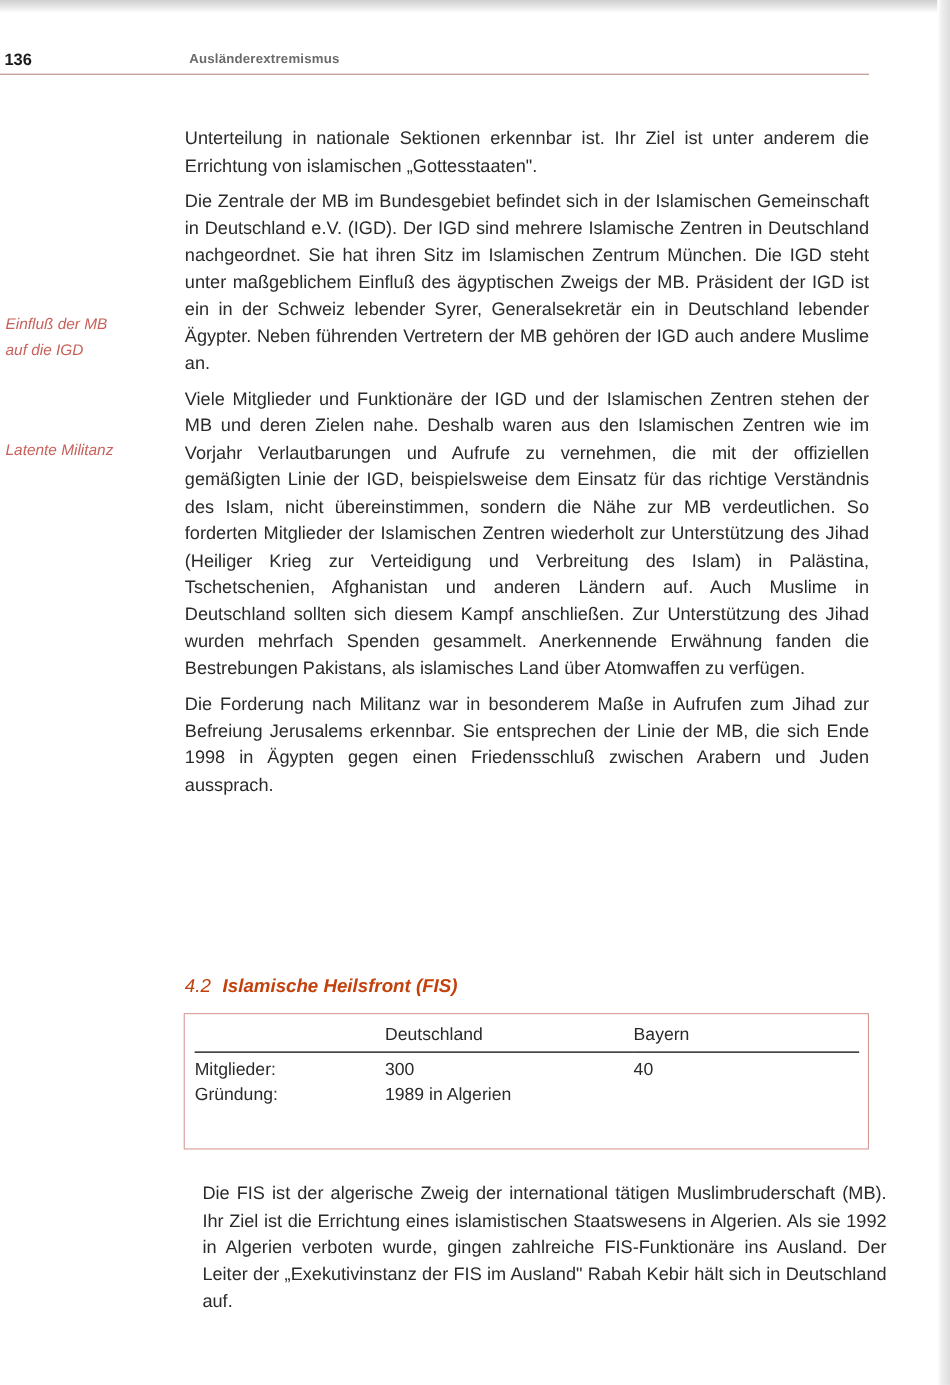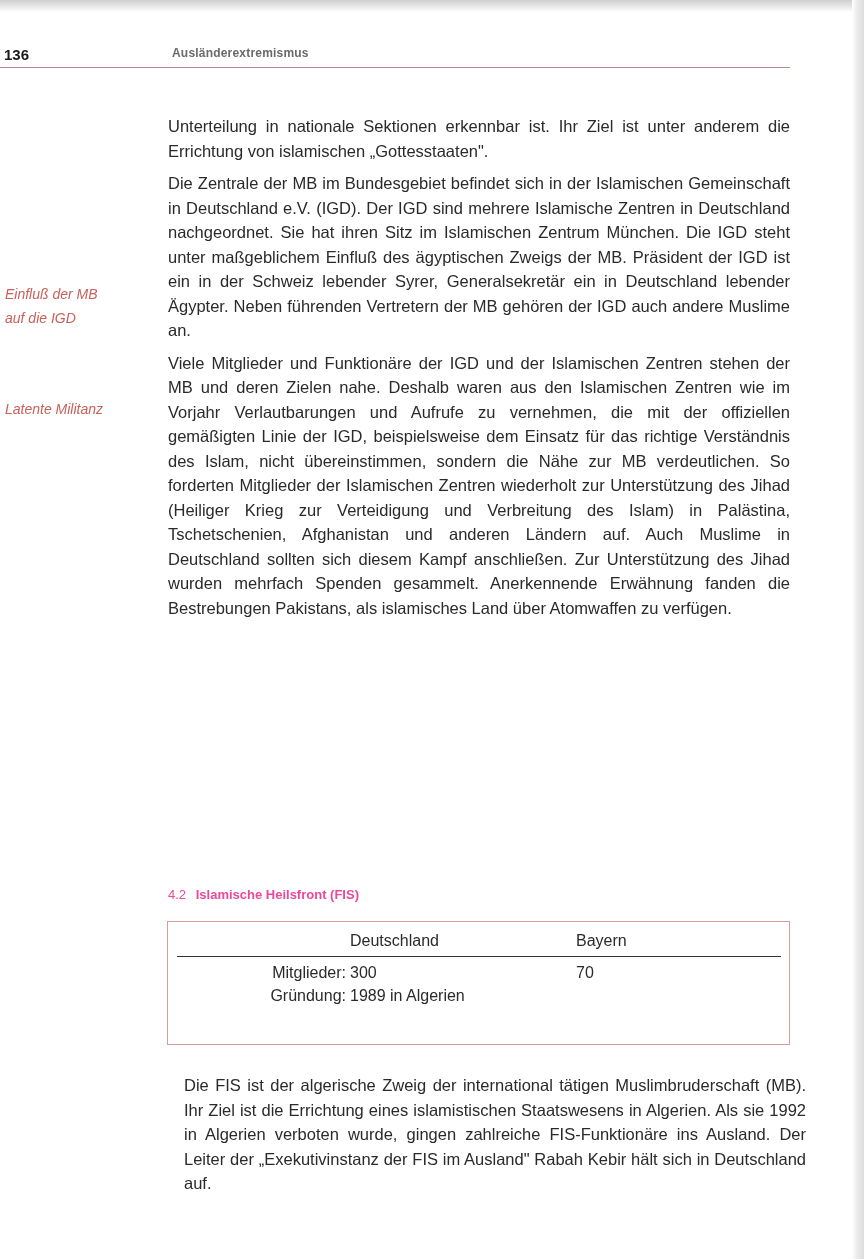--- a/index.html
+++ b/index.html
@@ -73,22 +73,23 @@
       text-align: justify;
       color: #2a2a2a;
     }
     .body-text p {
       margin: 0 0 8px 0;
     }
     .section-heading {
       position: absolute;
       left: 168px;
       top: 887px;
-      font-size: 13px;
-      color: #ec4899;
+      font-size: 17px;
+      color: #c2410c;
+      font-style: italic;
     }
     .section-heading .num {
       margin-right: 6px;
     }
     .section-heading .title {
       font-weight: bold;
     }
     .info-box {
       position: absolute;
       left: 167px;
@@ -113,21 +114,21 @@
       padding: 0 0 4px 0;
       border-bottom: 1.5px solid #333;
       height: 22px;
     }
     .info-table td {
       padding: 0;
       height: 23px;
       line-height: 23px;
     }
     .info-table .lbl {
-      text-align: right;
+      text-align: left;
       width: 169px;
       padding-right: 4px;
     }
     .info-table .col-de { width: 226px; margin-left: 28px; }
     .info-table .col-by { }
     .info-table tr.first td { padding-top: 4px; }
   </style>
 </head>
 <body>
 
@@ -145,41 +146,42 @@
   <div>auf die IGD</div>
 </div>
 <div class="margin-note" style="top:369px;margin-top:28px;">
   <div>Latente Militanz</div>
 </div>
 
 <div class="body-text" style="top:114px;">
   <p>Unterteilung in nationale Sektionen erkennbar ist. Ihr Ziel ist unter anderem die Errichtung von islamischen „Gottesstaaten".</p>
   <p>Die Zentrale der MB im Bundesgebiet befindet sich in der Islamischen Gemeinschaft in Deutschland e.V. (IGD). Der IGD sind mehrere Islamische Zentren in Deutschland nachgeordnet. Sie hat ihren Sitz im Islamischen Zentrum München. Die IGD steht unter maßgeblichem Einfluß des ägyptischen Zweigs der MB. Präsident der IGD ist ein in der Schweiz lebender Syrer, Generalsekretär ein in Deutschland lebender Ägypter. Neben führenden Vertretern der MB gehören der IGD auch andere Muslime an.</p>
   <p>Viele Mitglieder und Funktionäre der IGD und der Islamischen Zentren stehen der MB und deren Zielen nahe. Deshalb waren aus den Islamischen Zentren wie im Vorjahr Verlautbarungen und Aufrufe zu vernehmen, die mit der offiziellen gemäßigten Linie der IGD, beispielsweise dem Einsatz für das richtige Verständnis des Islam, nicht übereinstimmen, sondern die Nähe zur MB verdeutlichen. So forderten Mitglieder der Islamischen Zentren wiederholt zur Unterstützung des Jihad (Heiliger Krieg zur Verteidigung und Verbreitung des Islam) in Palästina, Tschetschenien, Afghanistan und anderen Ländern auf. Auch Muslime in Deutschland sollten sich diesem Kampf anschließen. Zur Unterstützung des Jihad wurden mehrfach Spenden gesammelt. Anerkennende Erwähnung fanden die Bestrebungen Pakistans, als islamisches Land über Atomwaffen zu verfügen.</p>
+  <p>Die Forderung nach Militanz war in besonderem Maße in Aufrufen zum Jihad zur Befreiung Jerusalems erkennbar. Sie entsprechen der Linie der MB, die sich Ende 1998 in Ägypten gegen einen Friedensschluß zwischen Arabern und Juden aussprach.</p>
 </div>
 
 <div class="section-heading">
   <span class="num">4.2</span>
   <span class="title">Islamische Heilsfront (FIS)</span>
 </div>
 
 <div class="info-box">
   <table class="info-table">
     <thead>
       <tr>
         <th class="lbl"></th>
         <th class="col-de">Deutschland</th>
         <th class="col-by">Bayern</th>
       </tr>
     </thead>
     <tbody>
       <tr class="first">
         <td class="lbl">Mitglieder:</td>
         <td class="col-de">300</td>
-        <td class="col-by">70</td>
+        <td class="col-by">40</td>
       </tr>
       <tr>
         <td class="lbl">Gründung:</td>
         <td class="col-de">1989 in Algerien</td>
         <td class="col-by"></td>
       </tr>
     </tbody>
   </table>
 </div>
 

